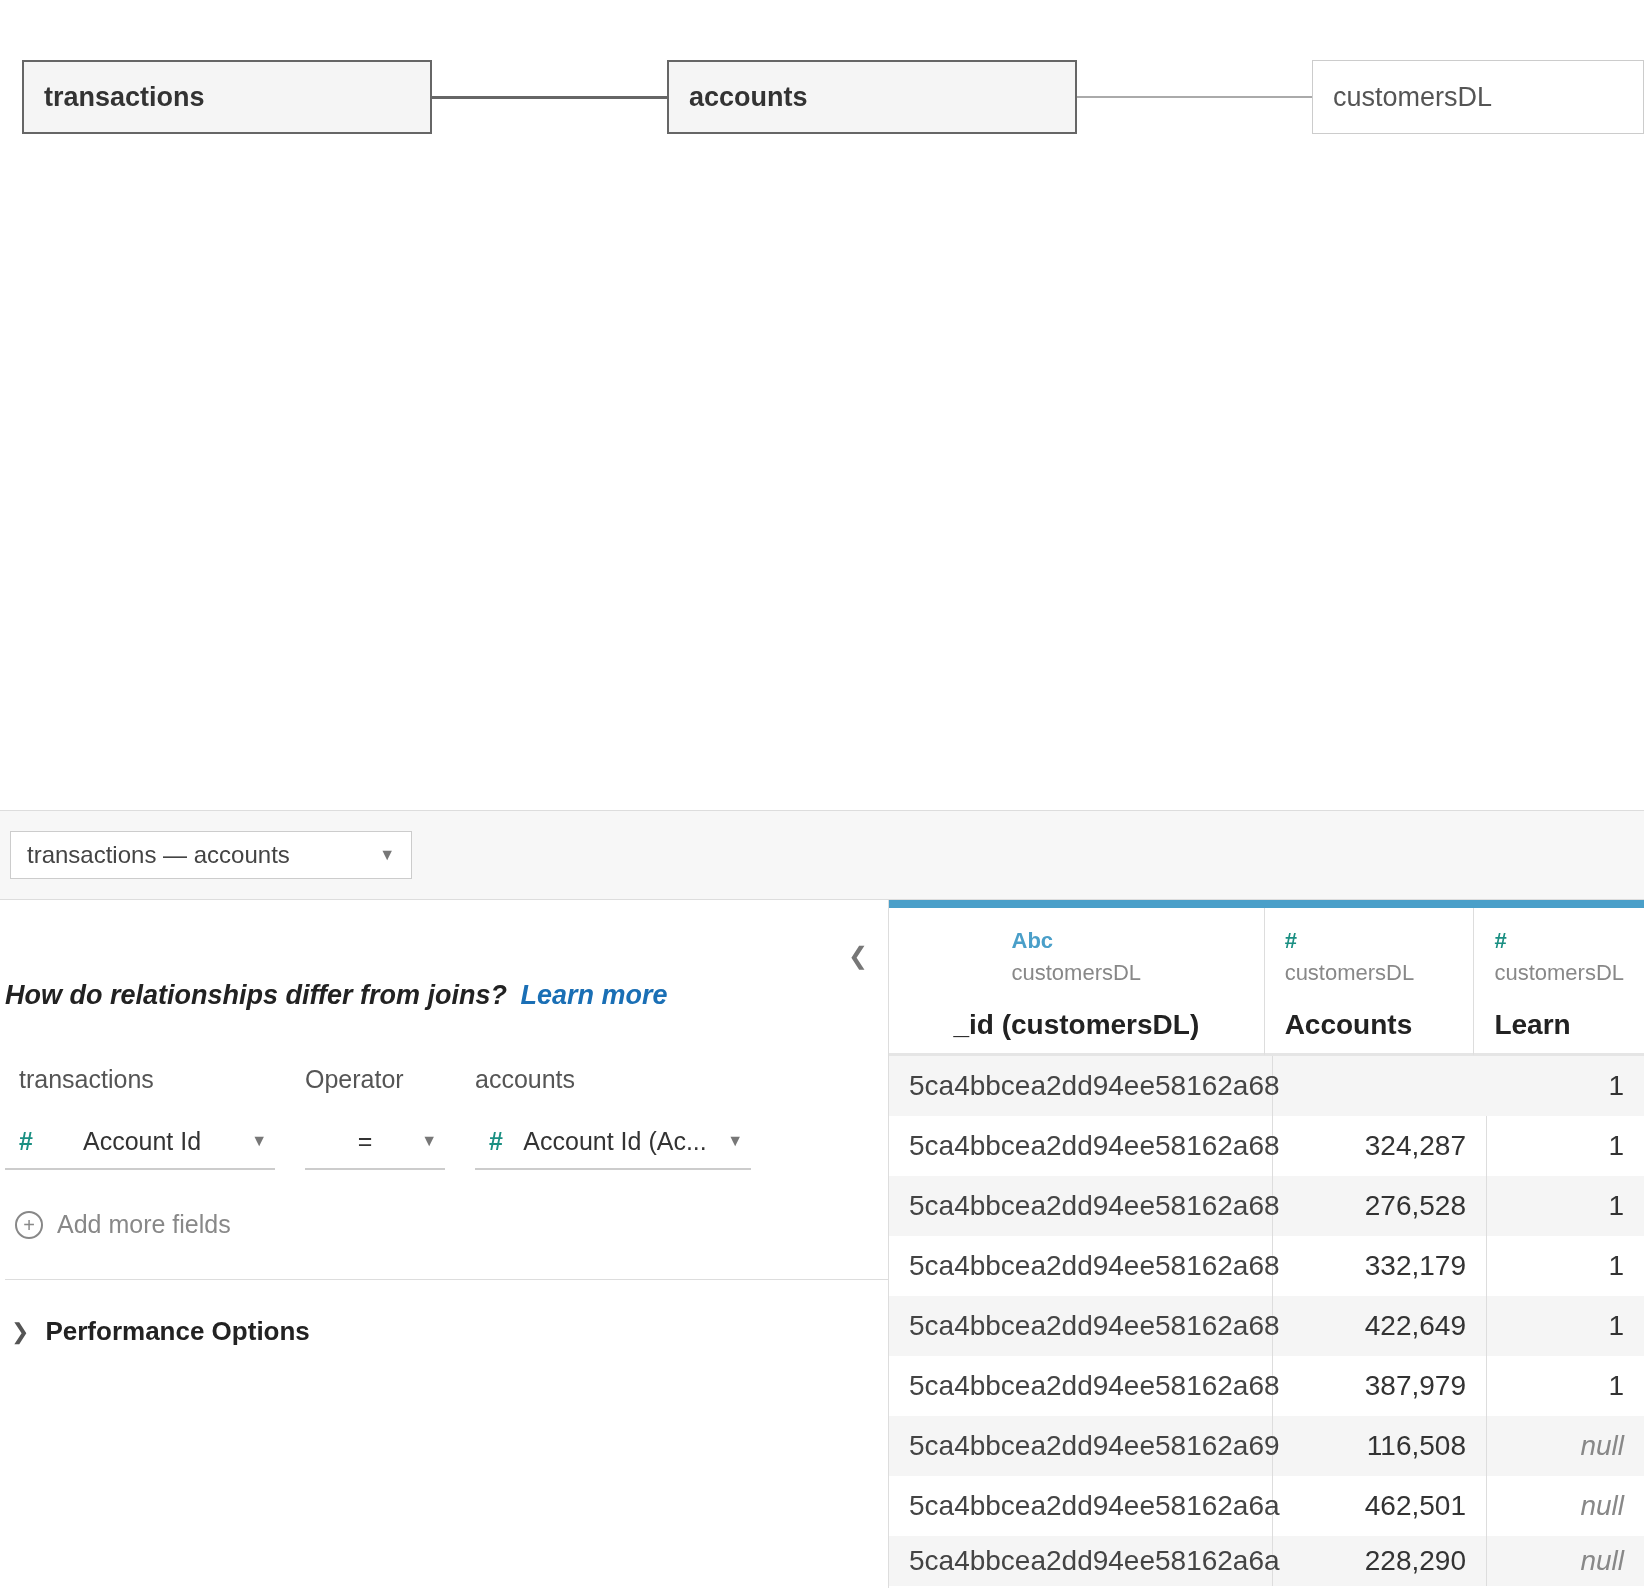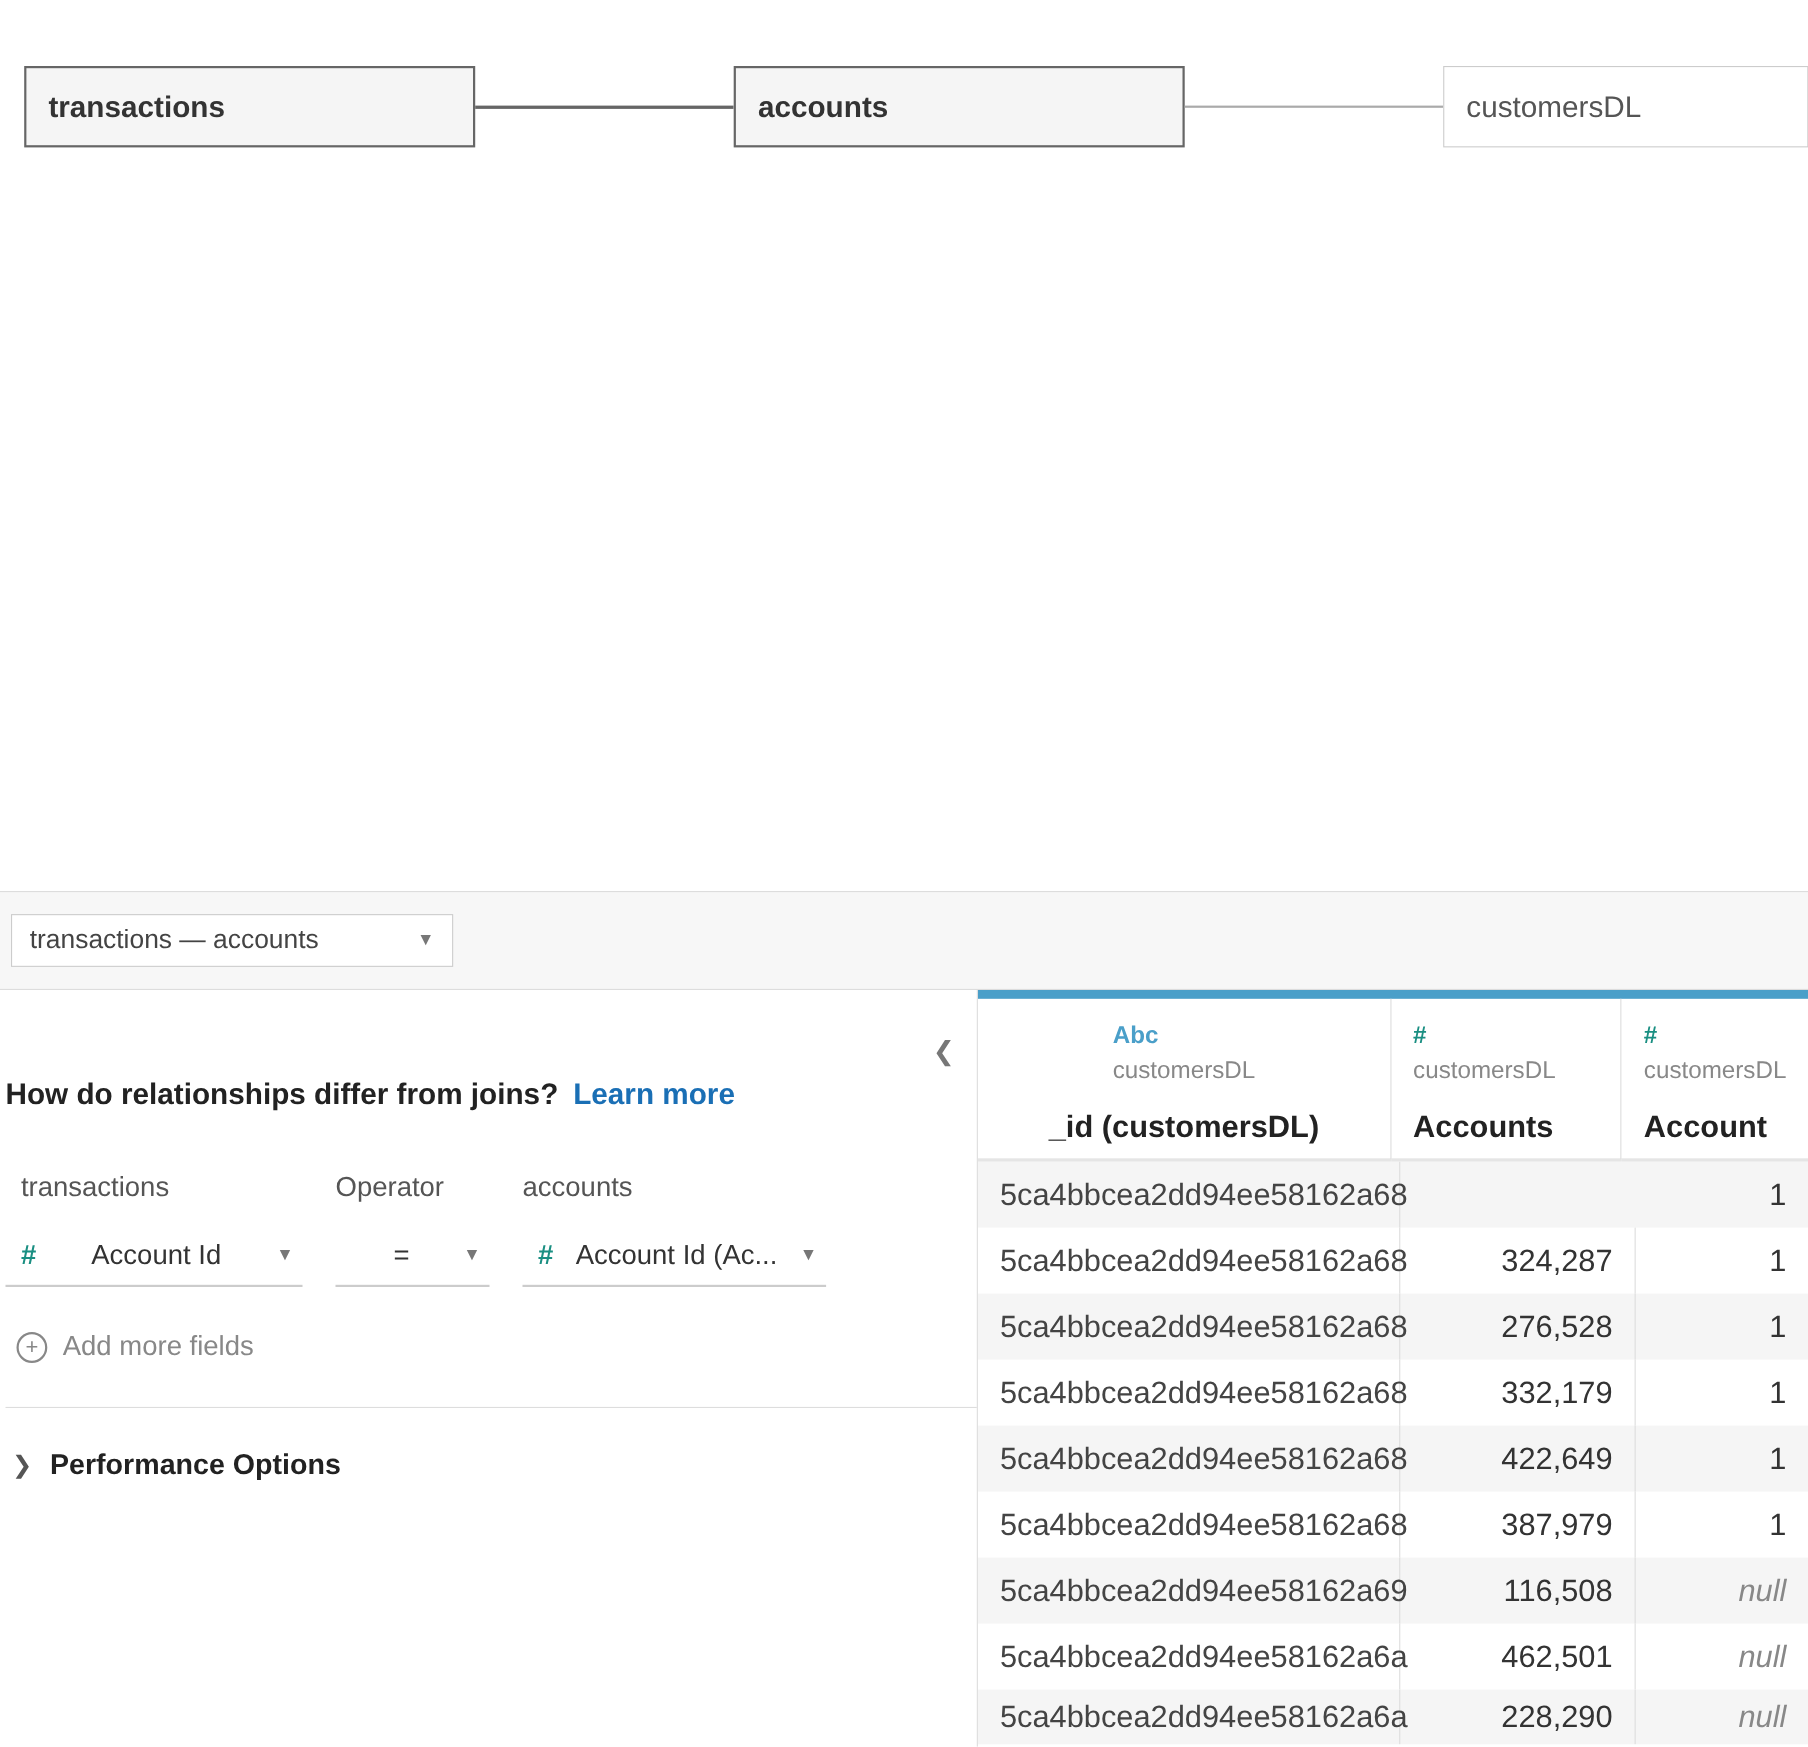--- a/index.html
+++ b/index.html
@@ -98,20 +98,21 @@
     right: 20px;
     color: #777;
     font-size: 24px;
     cursor: pointer;
   }
   .help-line {
     font-size: 27px;
     font-weight: 600;
     color: #222;
     margin-top: 50px;
+    font-style: italic;
   }
   .help-line a {
     color: #1a6fb5;
     font-weight: 600;
     text-decoration: none;
     margin-left: 6px;
   }
 
   .mapping-header {
     display: flex;
@@ -329,21 +330,21 @@
           <div class="type-ico num">#</div>
           <div class="src">customersDL</div>
         </div>
         <div class="name">Accounts</div>
       </div>
       <div class="hcell col-act">
         <div>
           <div class="type-ico num">#</div>
           <div class="src">customersDL</div>
         </div>
-        <div class="name">Account</div>
+        <div class="name">Learn</div>
       </div>
     </div>
     <div class="data-rows" id="data-rows">
         <div class="drow">
           <div class="dcell col-id">5ca4bbcea2dd94ee58162a68</div>
           <div class="dcell col-act">1</div>
         </div>
         <div class="drow">
           <div class="dcell col-id">5ca4bbcea2dd94ee58162a68</div>
           <div class="dcell col-acct">324,287</div>

